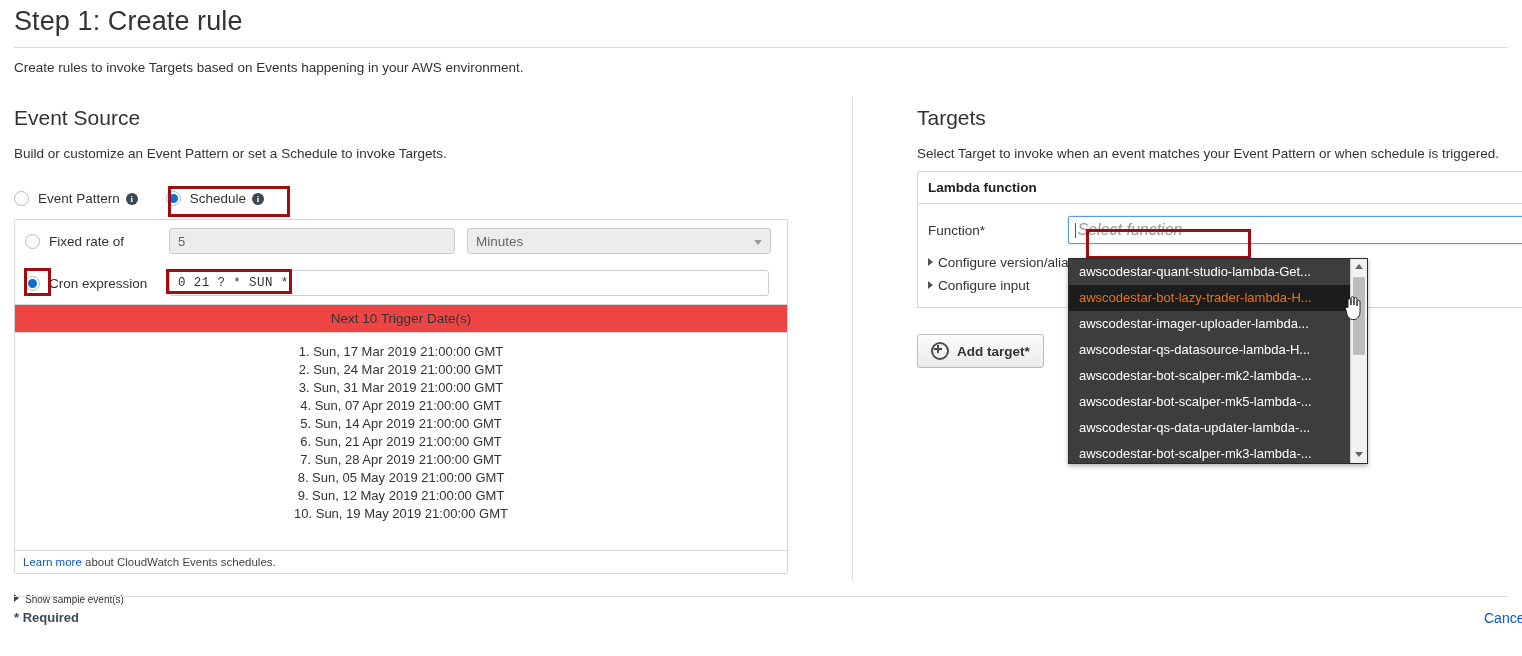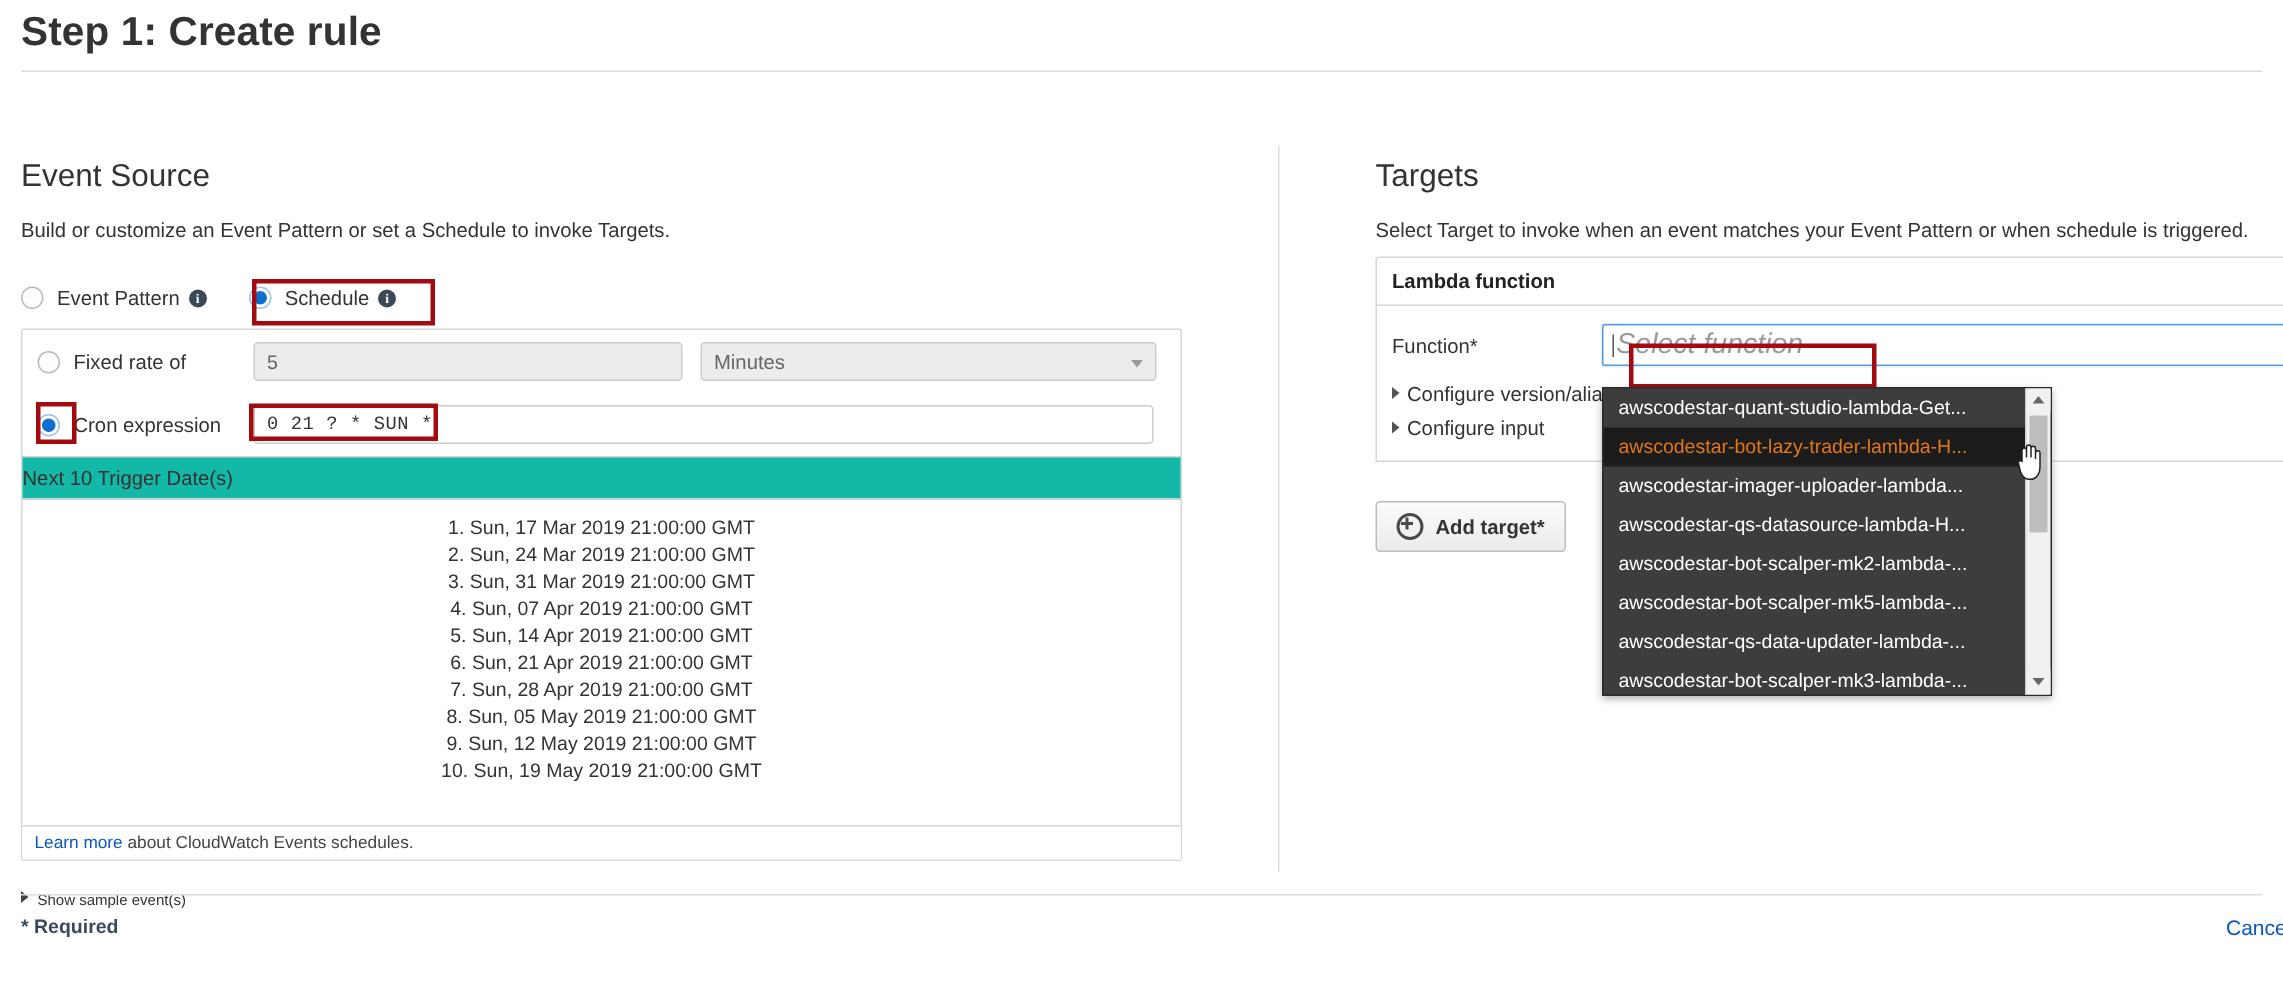--- a/index.html
+++ b/index.html
@@ -6,21 +6,21 @@
   body{
     width:1522px;height:656px;overflow:hidden;background:#fff;
     font-family:"Liberation Sans",sans-serif;color:#333;
     font-size:13px;-webkit-font-smoothing:antialiased;
   }
   .page{position:relative;width:1522px;height:656px;}
 
   
   .step-title{
     position:absolute;left:14px;top:6px;font-size:27px;color:#333;
-    font-weight:700;letter-spacing:.1px;
+    font-weight:400;letter-spacing:.1px;
   }
   .title-rule{position:absolute;left:14px;top:47px;width:1494px;height:1px;background:#ddd;}
   .intro{position:absolute;left:14px;top:60px;font-size:13.5px;color:#333;}
 
   
   .divider-v{position:absolute;left:852px;top:97px;width:1px;height:484px;background:#ddd;}
 
   .col-left{position:absolute;left:14px;top:104px;width:790px;}
   .col-right{position:absolute;left:917px;top:104px;width:620px;}
 
@@ -71,21 +71,21 @@
     color:#666;font-size:13.5px;line-height:26px;padding:0 8px;box-sizing:border-box;
     margin-left:12px;position:relative;
   }
   .sel .caret{
     position:absolute;right:8px;top:11px;width:0;height:0;
     border-left:4px solid transparent;border-right:4px solid transparent;border-top:5px solid #9a9a9a;
   }
 
   .trig-head{
     border-top:1px solid #d6d6d6;border-bottom:1px solid #d6d6d6;
-    font-size:13.5px;color:#333;padding:6px 0;background:#14b8a6;
+    text-align:center;font-size:13.5px;color:#333;padding:6px 0;background:#ef4444;
   }
   .trig-body{padding:10px 0 12px 0;min-height:195px;}
   .trig-list{list-style:none;margin:0;padding:0;text-align:center;}
   .trig-list li{font-size:13px;color:#333;line-height:18px;}
   .learn-bar{
     border-top:1px solid #d6d6d6;padding:5px 8px;font-size:11.5px;color:#444;background:#fff;
   }
   a.lnk{color:#0a57c2;text-decoration:none;}
   .caret-r{
     display:inline-block;width:0;height:0;border-top:4px solid transparent;
@@ -104,21 +104,21 @@
     position:relative;min-height:86px;box-sizing:border-box;
   }
   .func-row{display:flex;align-items:center;}
   .func-lbl{width:140px;font-size:13.5px;color:#333;}
   .func-input{
     height:28px;width:460px;border:1px solid #5b9bd5;border-radius:2px;background:#fff;
     box-sizing:border-box;display:flex;align-items:center;padding:0 6px;position:relative;
     box-shadow:0 0 2px rgba(90,155,213,.5);
   }
   .caret-bar{width:1px;height:15px;background:#555;margin-right:2px;}
-  .ph{font-style:italic;color:#999;font-size:19px;}
+  .ph{font-style:italic;color:#999;font-size:16px;}
   .cfg{margin-top:11px;font-size:13.5px;color:#333;}
   .cfg + .cfg{margin-top:8px;}
   .caret-sm{
     display:inline-block;width:0;height:0;border-top:4px solid transparent;
     border-bottom:4px solid transparent;border-left:5px solid #555;margin-right:5px;vertical-align:1px;
   }
   .add-btn{
     margin-top:26px;display:inline-flex;align-items:center;gap:8px;
     background:linear-gradient(#fbfbfb,#ebebeb);border:1px solid #bbb;border-radius:3px;
     padding:7px 13px;font-size:13.5px;font-weight:bold;color:#333;cursor:pointer;
@@ -167,20 +167,21 @@
   .required{position:absolute;left:14px;top:610px;font-size:13px;font-weight:bold;color:#3b4a5a;}
   .cancel{position:absolute;left:1484px;top:610px;font-size:14px;color:#0a57c2;white-space:nowrap;}
 </style>
 </head>
 <body>
 
 <div class="page">
 
   <div class="step-title">Step 1: Create rule</div>
   <div class="title-rule"></div>
+  <div class="intro">Create rules to invoke Targets based on Events happening in your AWS environment.</div>
 
   <div class="divider-v"></div>
 
   <div class="col-left">
     <h2 class="sec">Event Source</h2>
     <div class="sec-sub">Build or customize an Event Pattern or set a Schedule to invoke Targets.</div>
 
     <div class="radio-row">
       <div class="radio"></div>
       <span class="radio-label">

